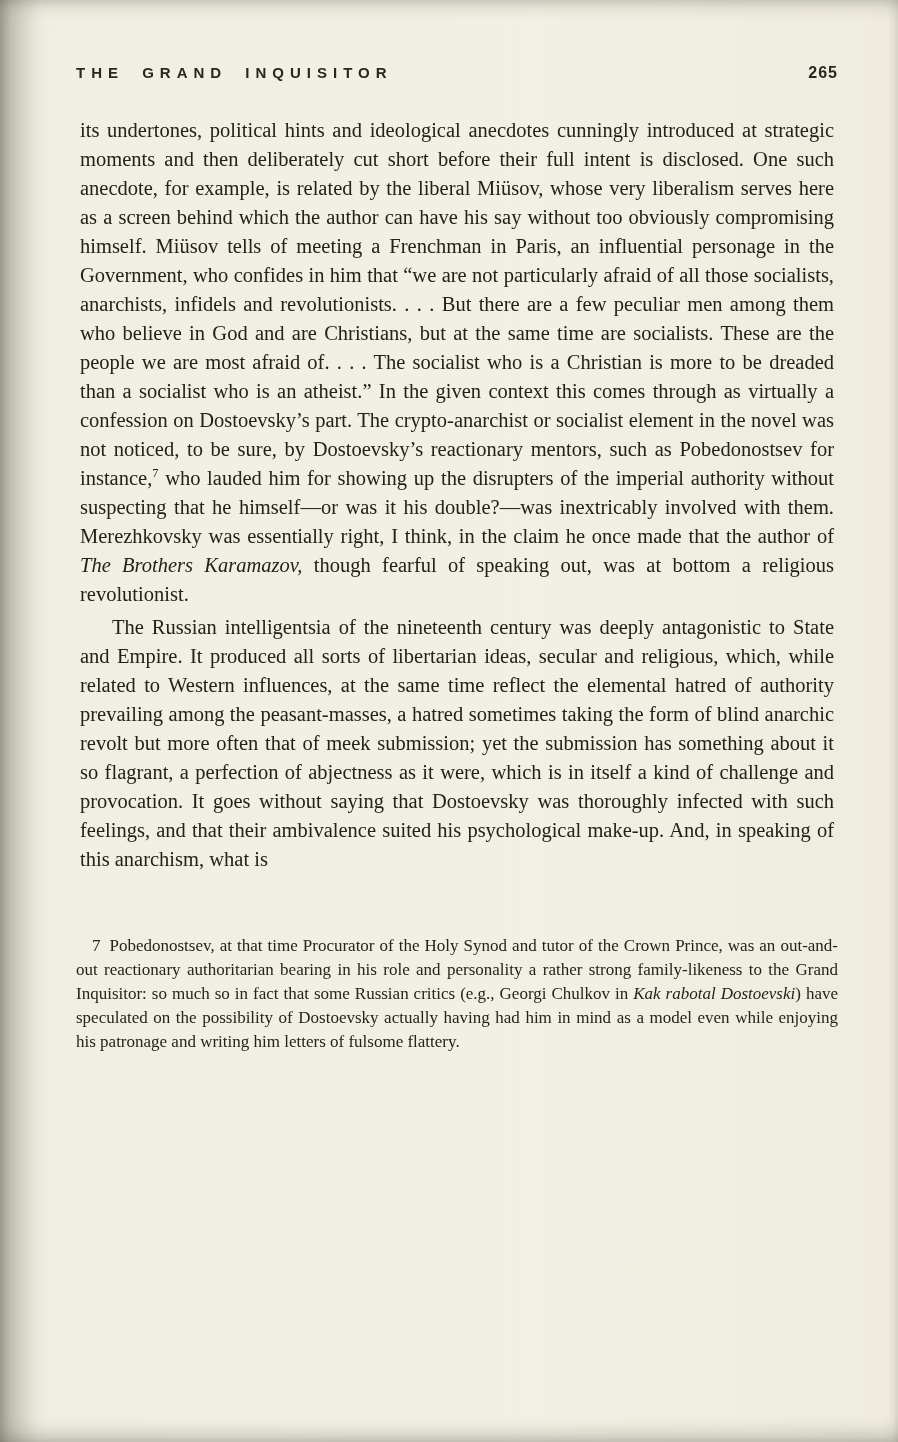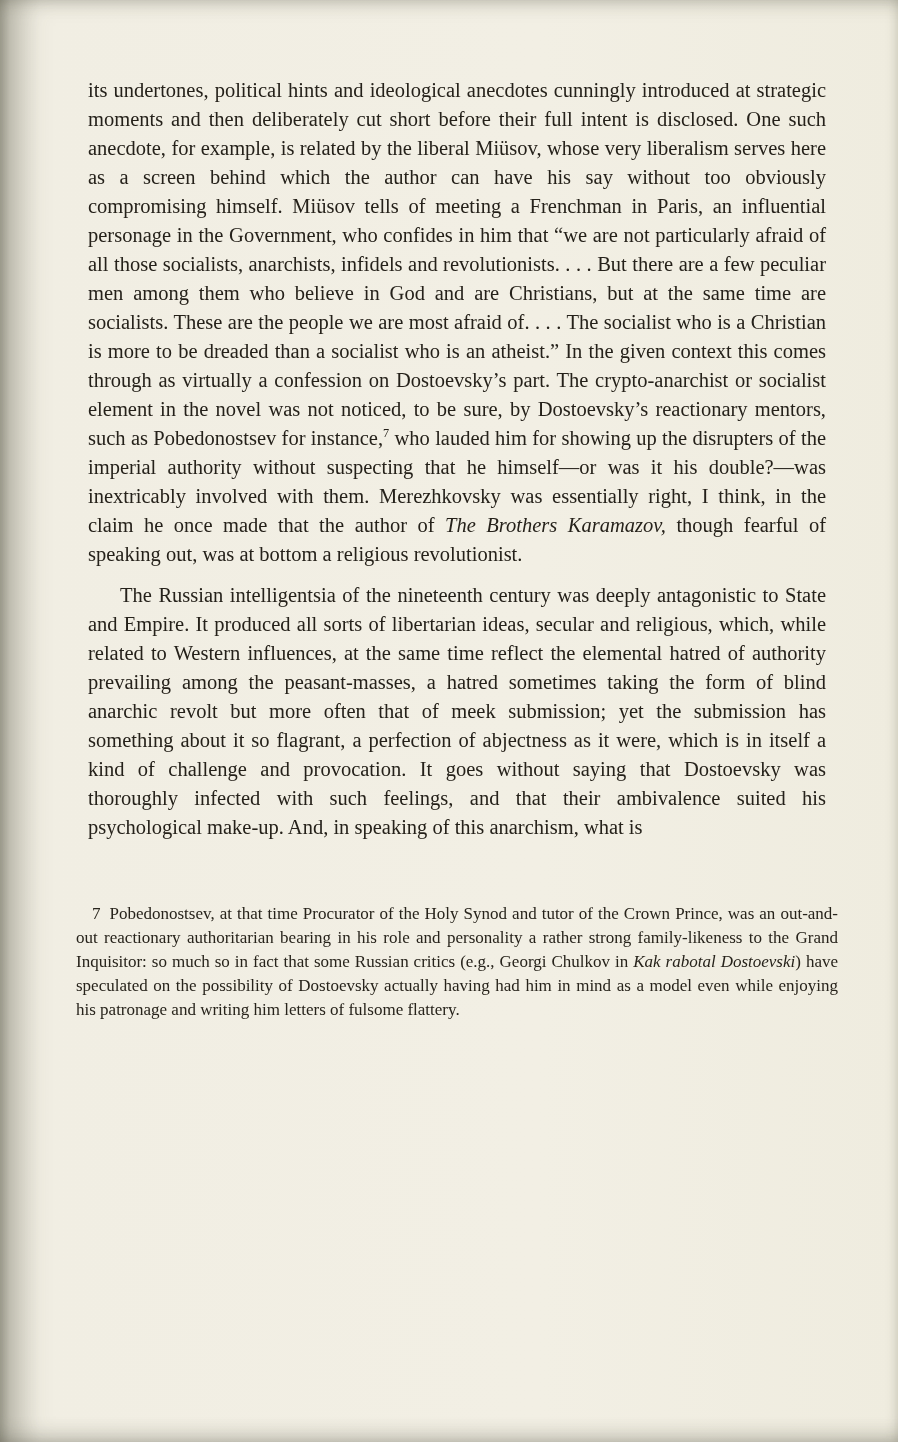--- a/index.html
+++ b/index.html
@@ -44,21 +44,21 @@
     font-size: 16px;
     letter-spacing: 1px;
     color: #2b2720;
   }
   .body-text {
     font-size: 20.5px;
     line-height: 29px;
     text-align: justify;
     color: #25211a;
   }
-  .para { margin: 12px; }
+  .para { margin: 4px; }
   .para.indent { text-indent: 32px; }
   sup.fn-ref {
     font-size: 0.6em;
     vertical-align: super;
     line-height: 0;
   }
   em.book-title { font-style: italic; }
   .footnote {
     margin-top: 60px;
     font-size: 17px;
@@ -67,20 +67,24 @@
     color: #27231b;
   }
   .footnote p { margin: 0; text-indent: 16px; }
   .fn-marker { padding-right: 9px; }
 </style>
 </head>
 <body>
 
 <div class="page">
 
+  <header class="running-head">
+    <span class="running-title">THE GRAND INQUISITOR</span>
+    <span class="folio">265</span>
+  </header>
 
   <main class="body-text">
     <p class="para"><span>its undertones, political hints and ideological anecdotes cunningly introduced at strategic moments and then deliberately cut short before their full intent is disclosed. One such anecdote, for example, is related by the liberal Miüsov, whose very liberalism serves here as a screen behind which the author can have his say without too obviously compromising himself. Miüsov tells of meeting a Frenchman in Paris, an influential personage in the Government, who confides in him that “we are not particularly afraid of all those socialists, anarchists, infidels and revolutionists. . . . But there are a few peculiar men among them who believe in God and are Christians, but at the same time are socialists. These are the people we are most afraid of. . . . The socialist who is a Christian is more to be dreaded than a socialist who is an atheist.” In the given context this comes through as virtually a confession on Dostoevsky’s part. The crypto-anarchist or socialist element in the novel was not noticed, to be sure, by Dostoevsky’s reactionary mentors, such as Pobedonostsev for instance,</span><sup class="fn-ref">7</sup><span> who lauded him for showing up the disrupters of the imperial authority without suspecting that he himself—or was it his double?—was inextricably involved with them. Merezhkovsky was essentially right, I think, in the claim he once made that the author of </span><em class="book-title">The Brothers Karamazov,</em><span> though fearful of speaking out, was at bottom a religious revolutionist.</span></p>
 
     <p class="para indent">The Russian intelligentsia of the nineteenth century was deeply antagonistic to State and Empire. It produced all sorts of libertarian ideas, secular and religious, which, while related to Western influences, at the same time reflect the elemental hatred of authority prevailing among the peasant-masses, a hatred sometimes taking the form of blind anarchic revolt but more often that of meek submission; yet the submission has something about it so flagrant, a perfection of abjectness as it were, which is in itself a kind of challenge and provocation. It goes without saying that Dostoevsky was thoroughly infected with such feelings, and that their ambivalence suited his psychological make-up. And, in speaking of this anarchism, what is</p>
   </main>
 
   <footer class="footnote">
     <p><span class="fn-marker">7</span><span>Pobedonostsev, at that time Procurator of the Holy Synod and tutor of the Crown Prince, was an out-and-out reactionary authoritarian bearing in his role and personality a rather strong family-likeness to the Grand Inquisitor: so much so in fact that some Russian critics (e.g., Georgi Chulkov in </span><em class="book-title">Kak rabotal Dostoevski</em><span>) have speculated on the possibility of Dostoevsky actually having had him in mind as a model even while enjoying his patronage and writing him letters of fulsome flattery.</span></p>
   </footer>

